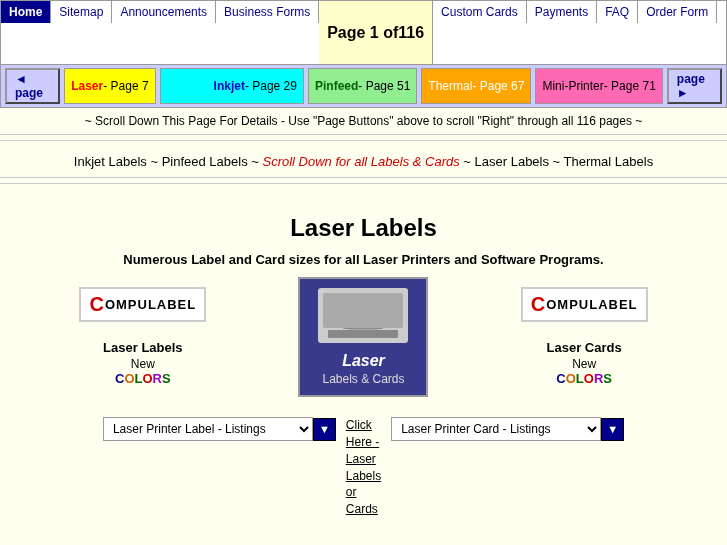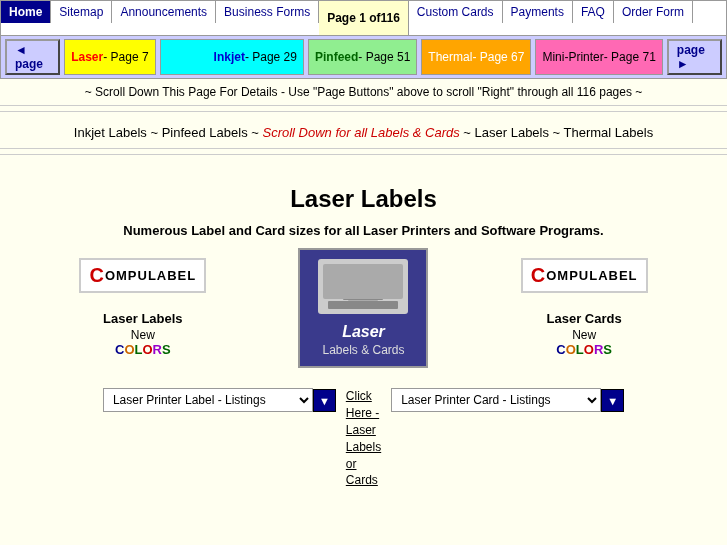--- a/index.html
+++ b/index.html
@@ -31,22 +31,22 @@
     }
     .top-nav .home-link {
       background: #00008b;
       color: #fff;
       font-weight: bold;
     }
     .top-nav .page-info {
       display: flex;
       align-items: center;
       justify-content: center;
-      padding: 10px 8px;
-      font-size: 12px;
+      padding: 22px 8px;
+      font-size: 16px;
       font-weight: bold;
       border-right: 1px solid #999;
       background: #ffffcc;
       color: #000;
       text-align: center;
       line-height: 1.2;
     }
 
     
     .page-nav {
@@ -275,21 +275,21 @@
       text-decoration: underline;
       font-size: 12px;
       cursor: pointer;
       text-align: center;
       line-height: 1.4;
       width: 70px;
     }
 
     .dropdown-container {
       display: flex;
-      align-items: flex-end;
+      align-items: center;
     }
 
     select {
       padding: 3px 5px;
       font-size: 12px;
       border: 1px solid #999;
       background: #fff;
       cursor: pointer;
       width: 210px;
     }

